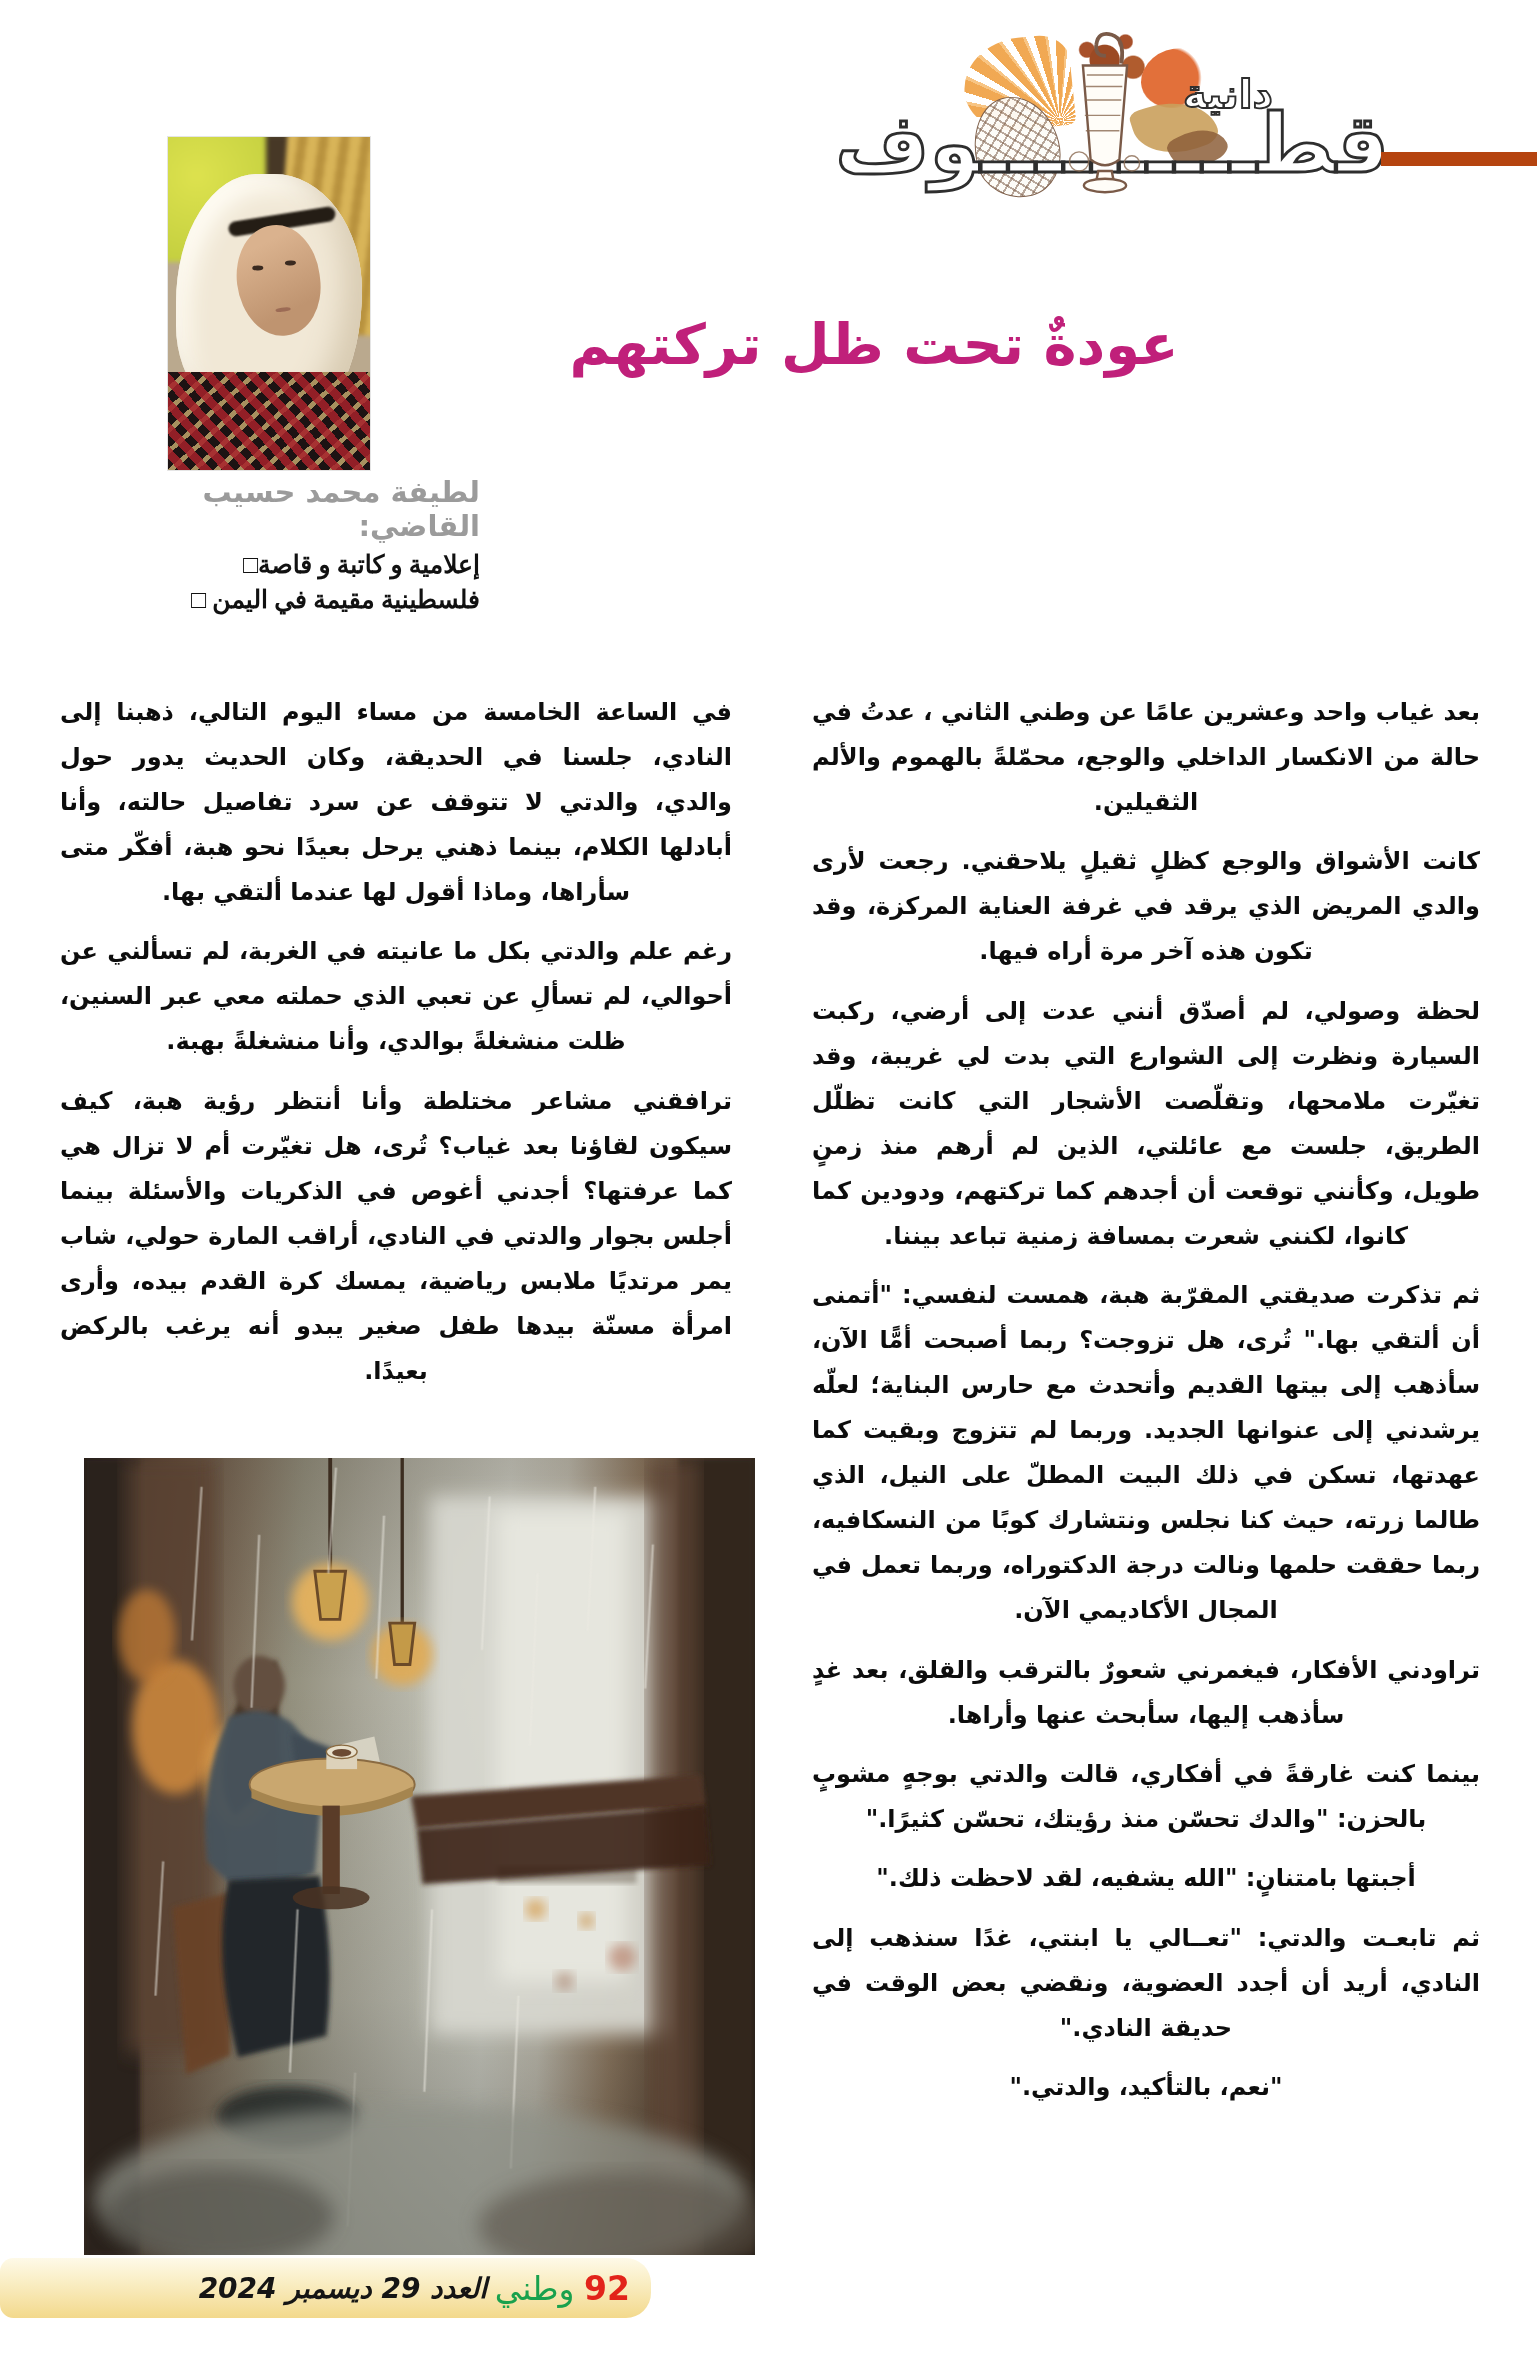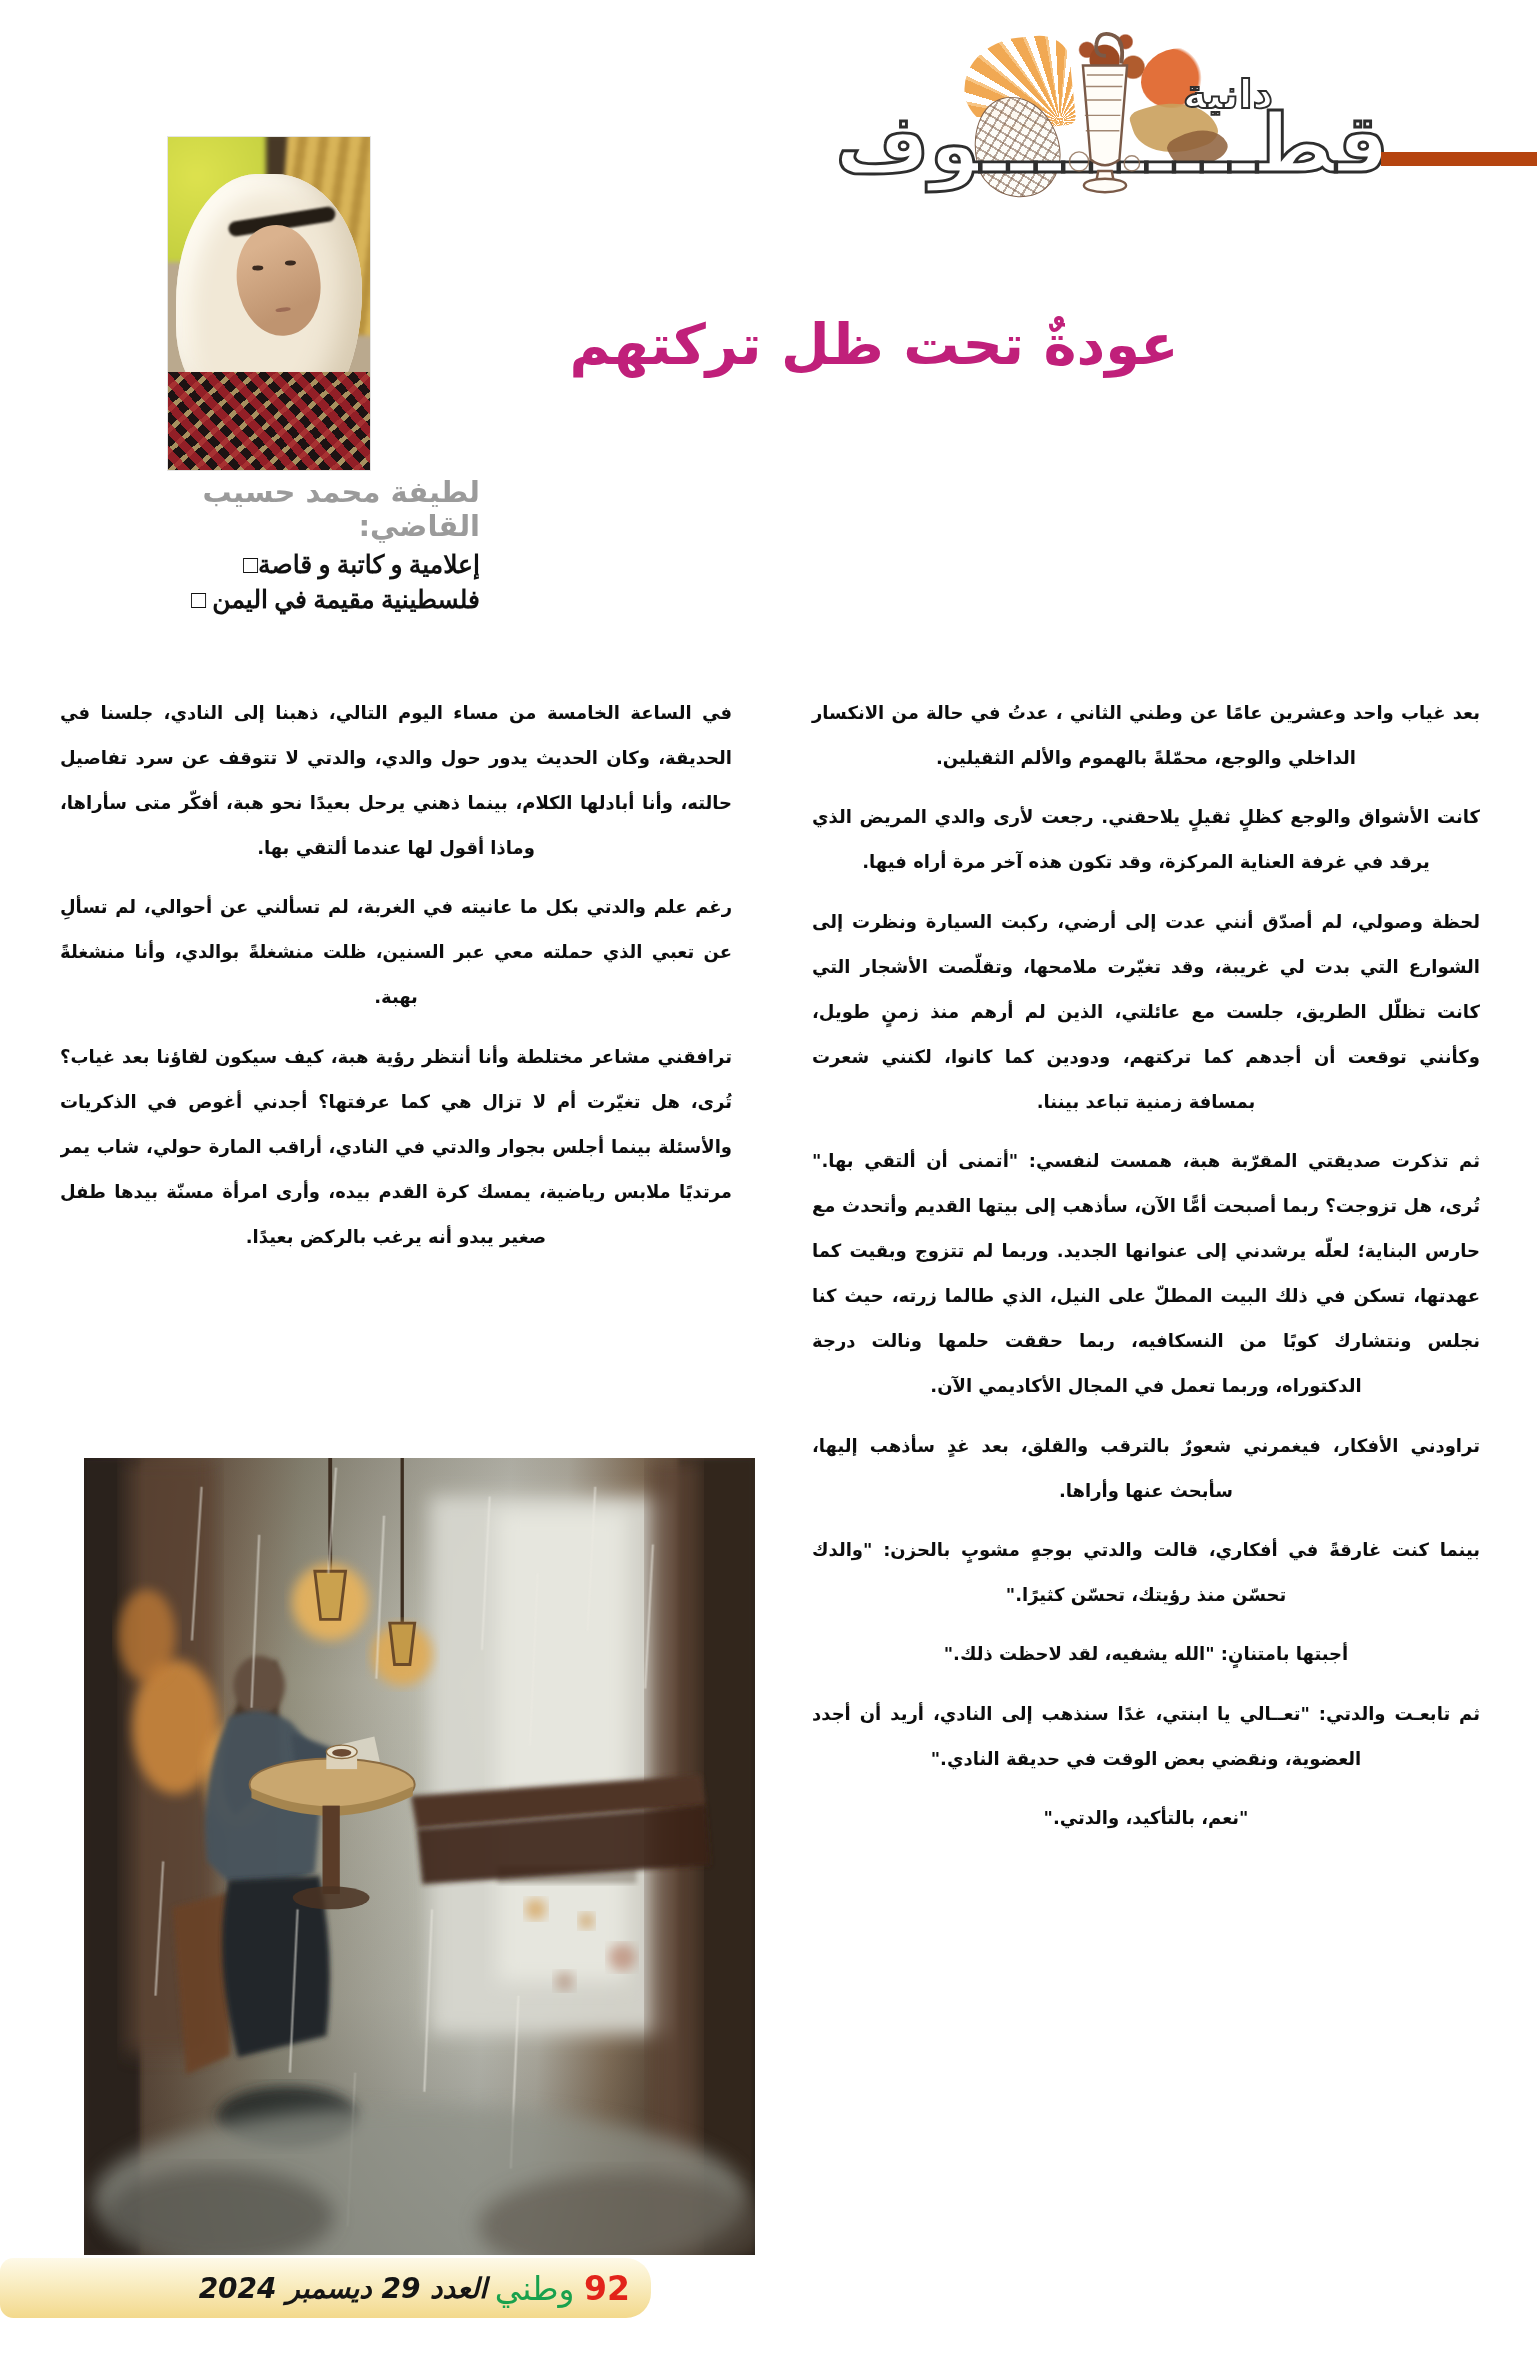--- a/index.html
+++ b/index.html
@@ -59,21 +59,21 @@
   .ph-dress{position:absolute;left:-5.8px;bottom:-5.8px;width:213px;height:104px;
     background:
       repeating-linear-gradient(48deg,rgba(166,33,42,.85) 0 8.6px,rgba(0,0,0,0) 8.6px 16.3px),
       repeating-linear-gradient(-42deg,rgba(214,186,120,.75) 0 4.8px,rgba(0,0,0,0) 4.8px 15.4px),#1c1313;}
   #author-block{left:77px;top:475px;width:403px;direction:rtl;text-align:right;}
   .author-name{font-size:29px;font-weight:bold;color:#9b9b9b;letter-spacing:1px;}
   .author-line{font-size:25px;font-weight:bold;color:#111;margin-top:6.7px;font-family:Liberation Serif, serif;}
 
   
   .col{direction:rtl;text-align:justify;color:#0d0d0d;}
-  .col p{font-size:18px;font-weight:bold;line-height:45px;margin:0 0 14.4px 0;
+  .col p{font-size:24px;font-weight:bold;line-height:45px;margin:0 0 14.4px 0;
     text-align:justify;text-align-last:center;}
   #col-right{left:812px;top:690px;width:668px;}
   #col-left{left:60px;top:690px;width:672px;height:749px;overflow:hidden;}
 
   
   #painting{left:84px;top:1458px;width:671px;height:797px;overflow:hidden;
     background:
       linear-gradient(180deg,rgba(60,50,40,.22) 0%,rgba(0,0,0,0) 28%,rgba(40,40,36,.12) 68%,rgba(30,28,24,.38) 100%),
       linear-gradient(93deg,#1f1813 0%,#3f2f26 5%,#5c4637 11%,#6e5a48 17%,#837663 24%,#94917f 31%,#a8a698 40%,#bcbcb0 50%,#cccdc3 60%,#c2bfb2 68%,#8f7a62 78%,#54402f 88%,#2a1f17 96%,#1d1510 100%);}
   #painting svg{position:absolute;left:0;top:0;}

